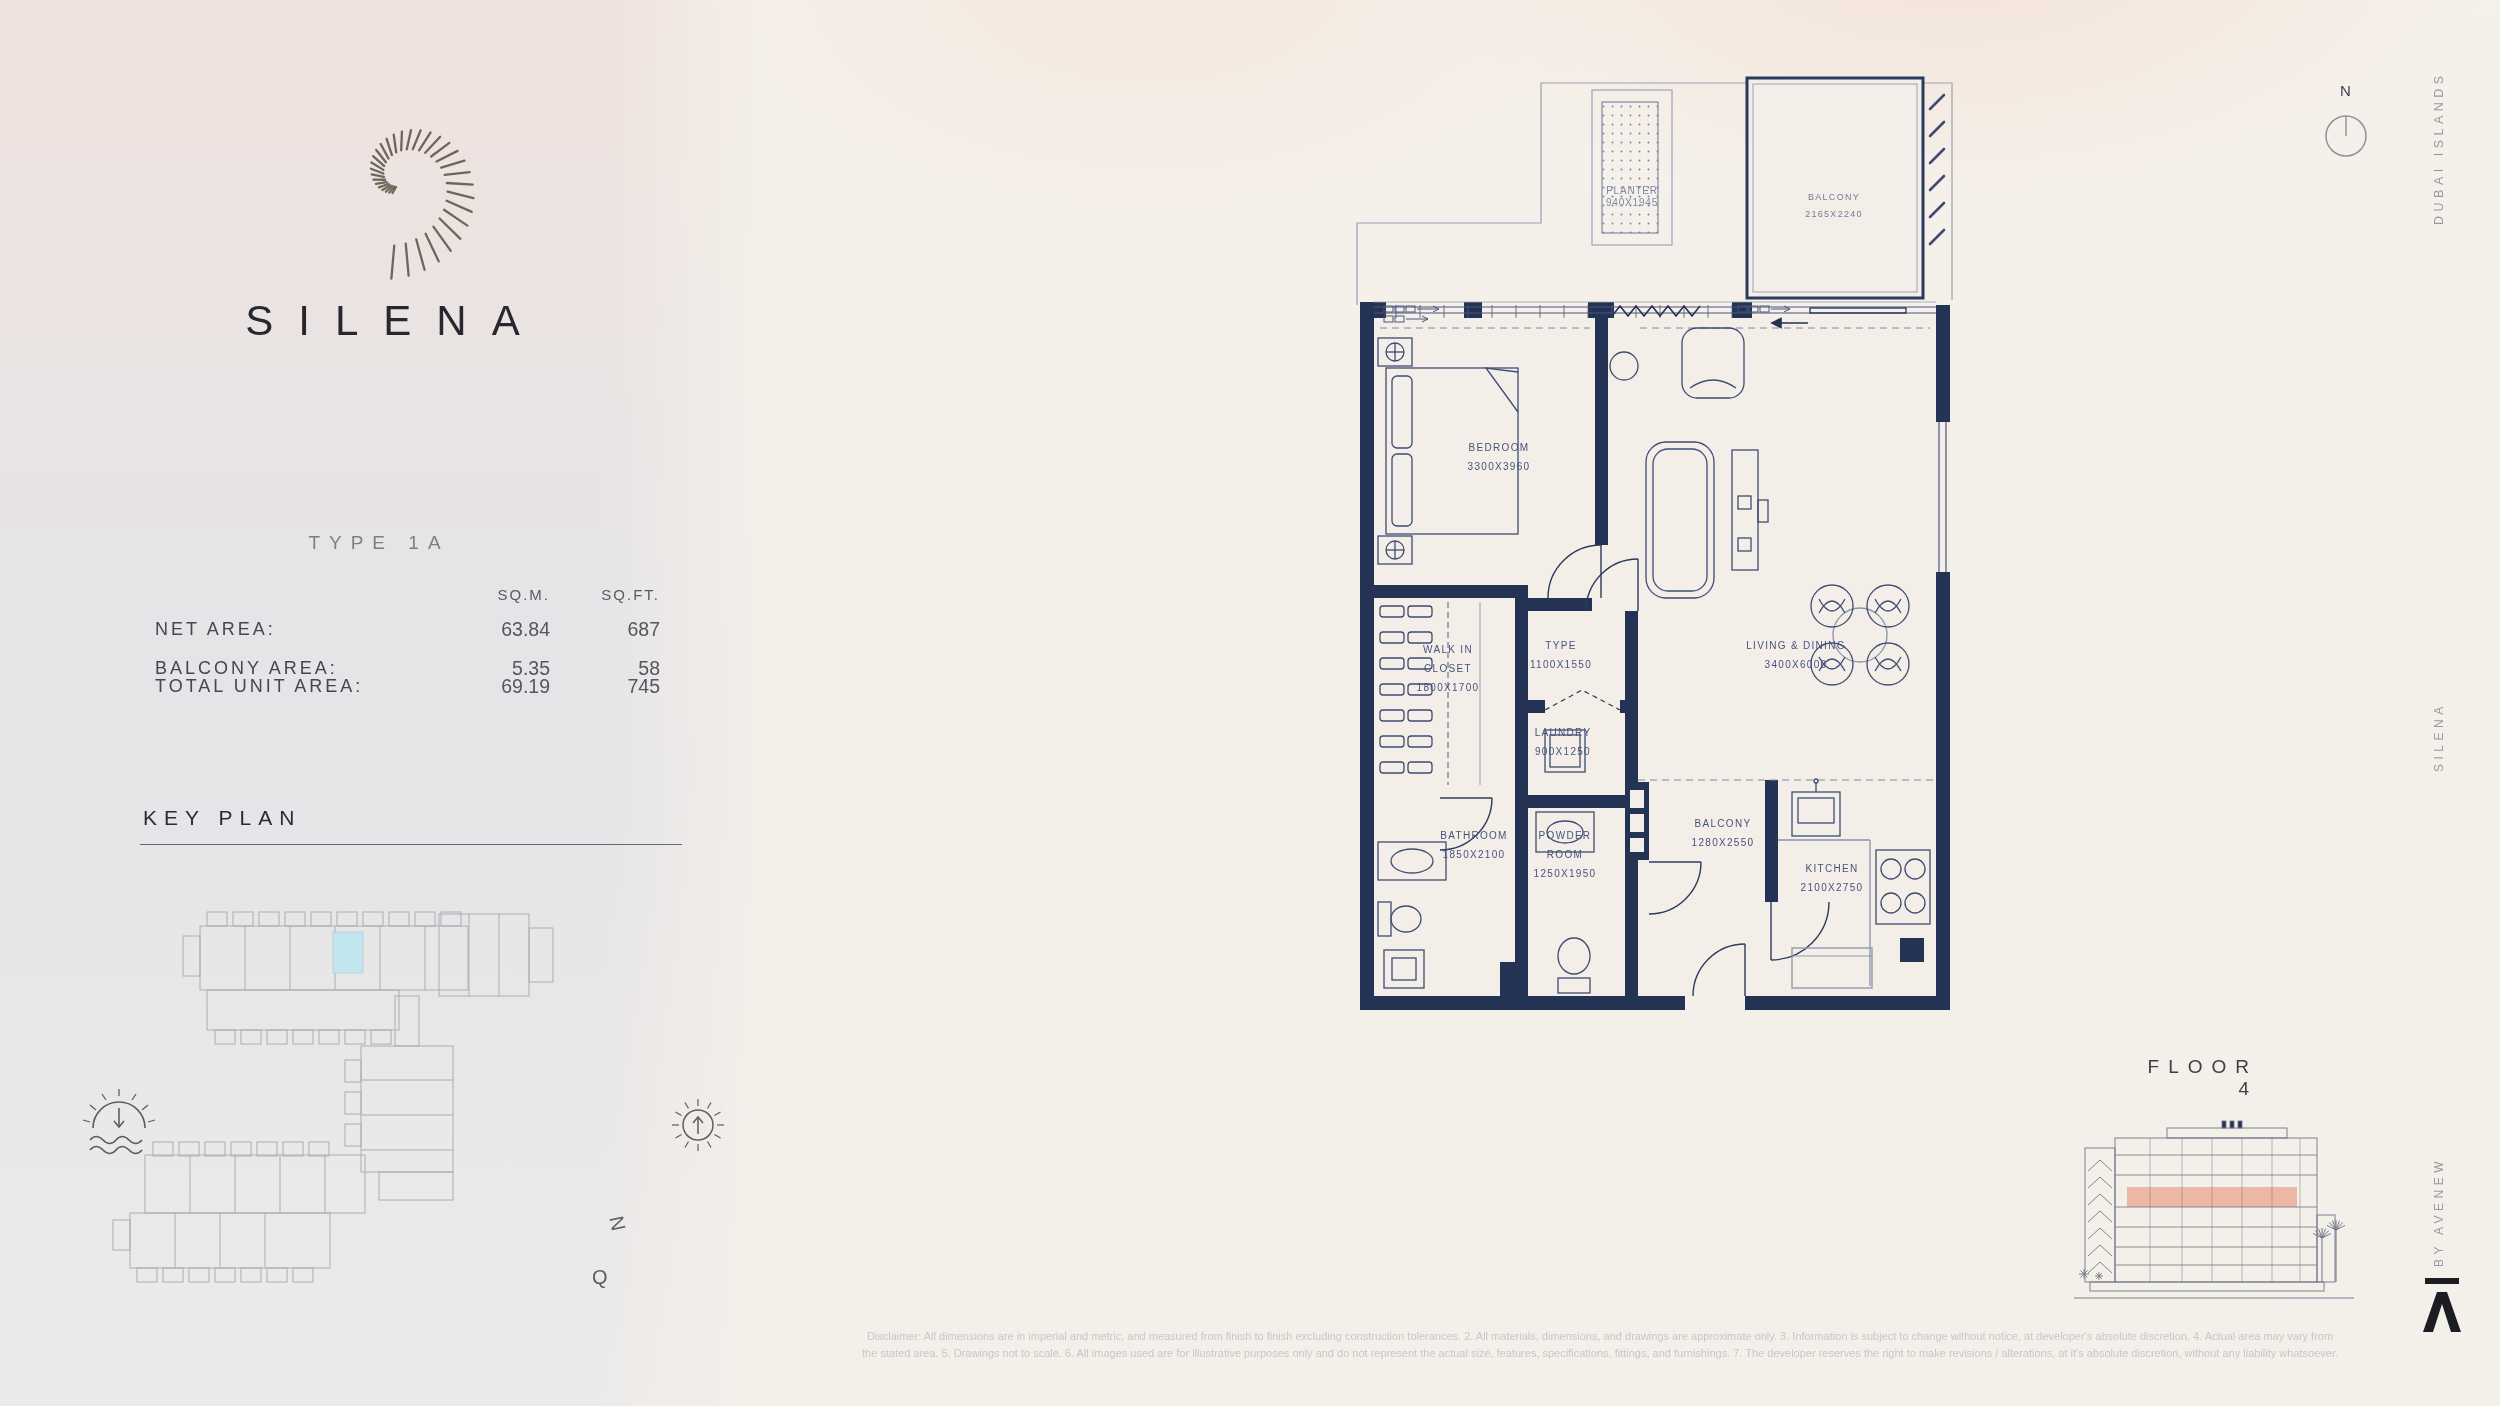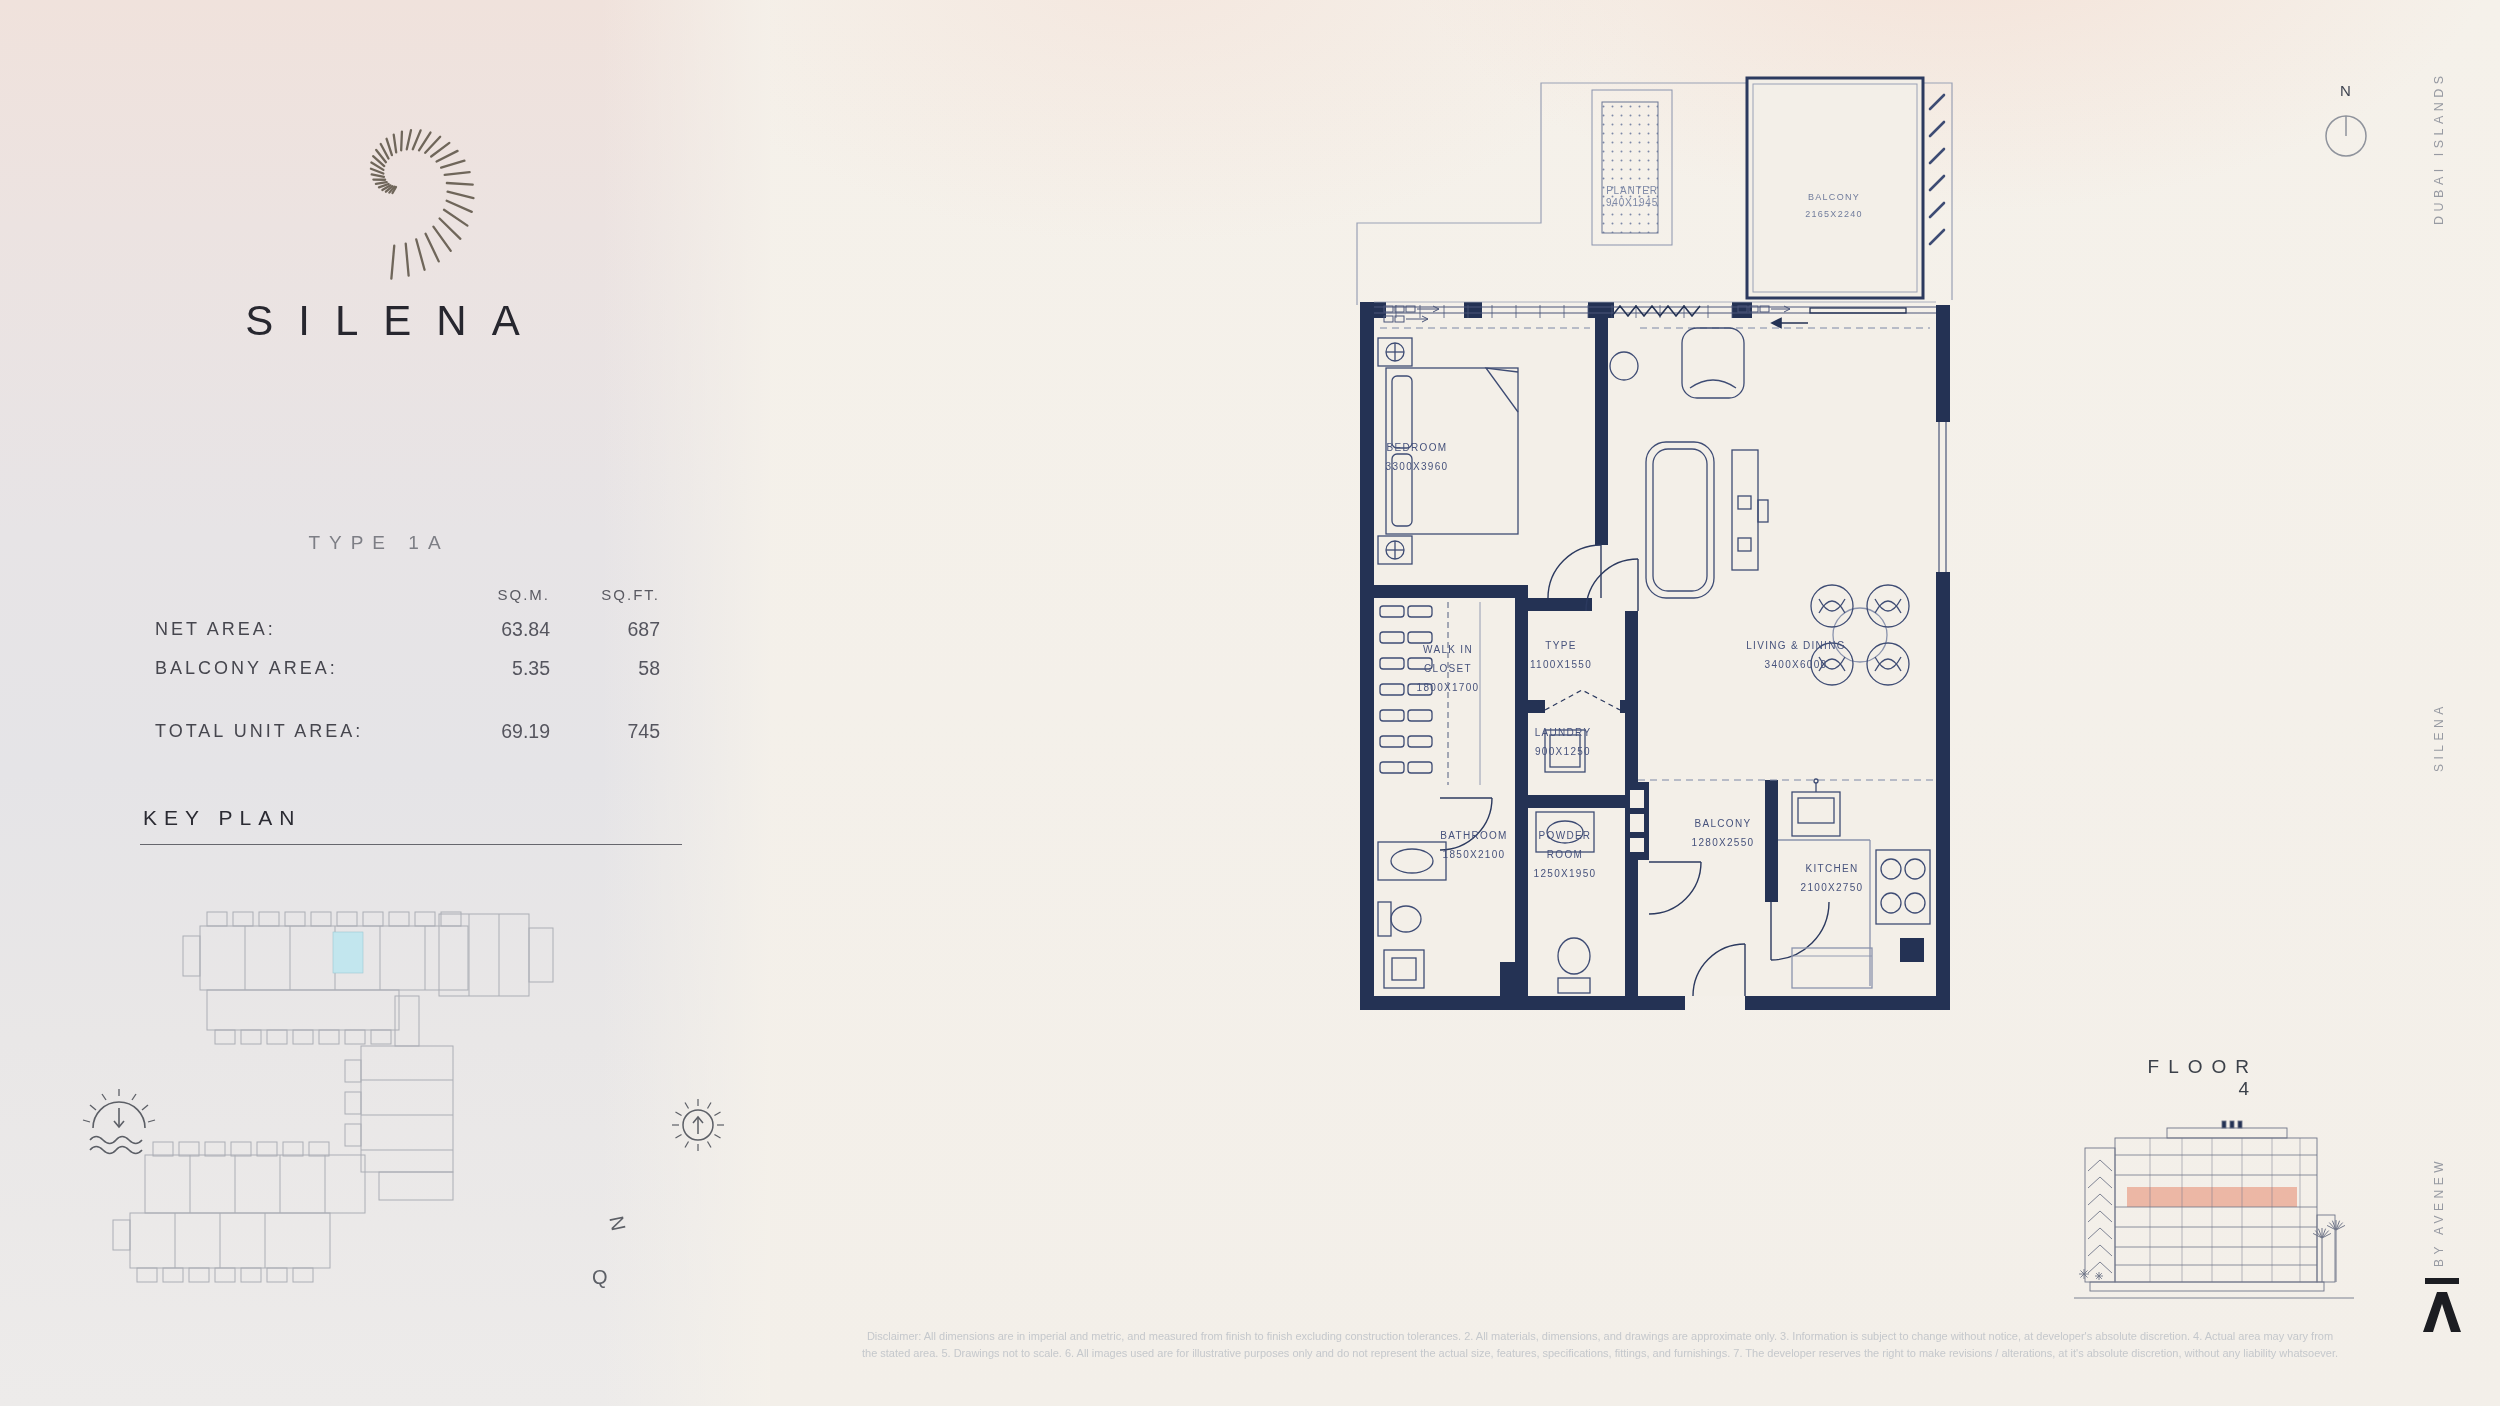--- a/index.html
+++ b/index.html
@@ -97,21 +97,21 @@
   <div class="area-row" style="top:618px">
     <div class="area-label">NET AREA:</div>
     <div class="area-v1">63.84</div>
     <div class="area-v2">687</div>
   </div>
   <div class="area-row" style="top:657px">
     <div class="area-label">BALCONY AREA:</div>
     <div class="area-v1">5.35</div>
     <div class="area-v2">58</div>
   </div>
-  <div class="area-row" style="top:720px">
+  <div class="area-row" style="top:675px">
     <div class="area-label">TOTAL UNIT AREA:</div>
     <div class="area-v1">69.19</div>
     <div class="area-v2">745</div>
   </div>
 
   <div class="abs keyplan-title" style="left:143px;top:806px">KEY PLAN</div>
   <div class="rule" style="left:140px;top:844px;width:542px"></div>
 
   <svg class="abs" style="left:95px;top:870px" width="660" height="440" viewBox="0 0 660 440" fill="none" stroke="#abaeb5" stroke-width="1">
     <g>
@@ -473,21 +473,21 @@
         <circle cx="575" cy="819" r="10"></circle>
       <circle cx="551" cy="853" r="10"></circle>
         <circle cx="575" cy="853" r="10"></circle>
       <rect x="452" y="898" width="80" height="40" stroke="#8a93ad"></rect>
       <line x1="452" y1="906" x2="532" y2="906" stroke="#8a93ad" stroke-width="0.9"></line>
     </g>
   </g>
 </svg>
 
 <div>
-  <div class="rlabel" style="left:1417px;top:457px">
+  <div class="rlabel" style="left:1499px;top:457px">
     <div>BEDROOM</div>
       <div>3300X3960</div>
   </div>
   <div class="rlabel" style="left:1448px;top:668px">
     <div>WALK IN</div>
       <div>CLOSET</div>
       <div>1800X1700</div>
   </div>
   <div class="rlabel" style="left:1561px;top:655px">
     <div>TYPE</div>

